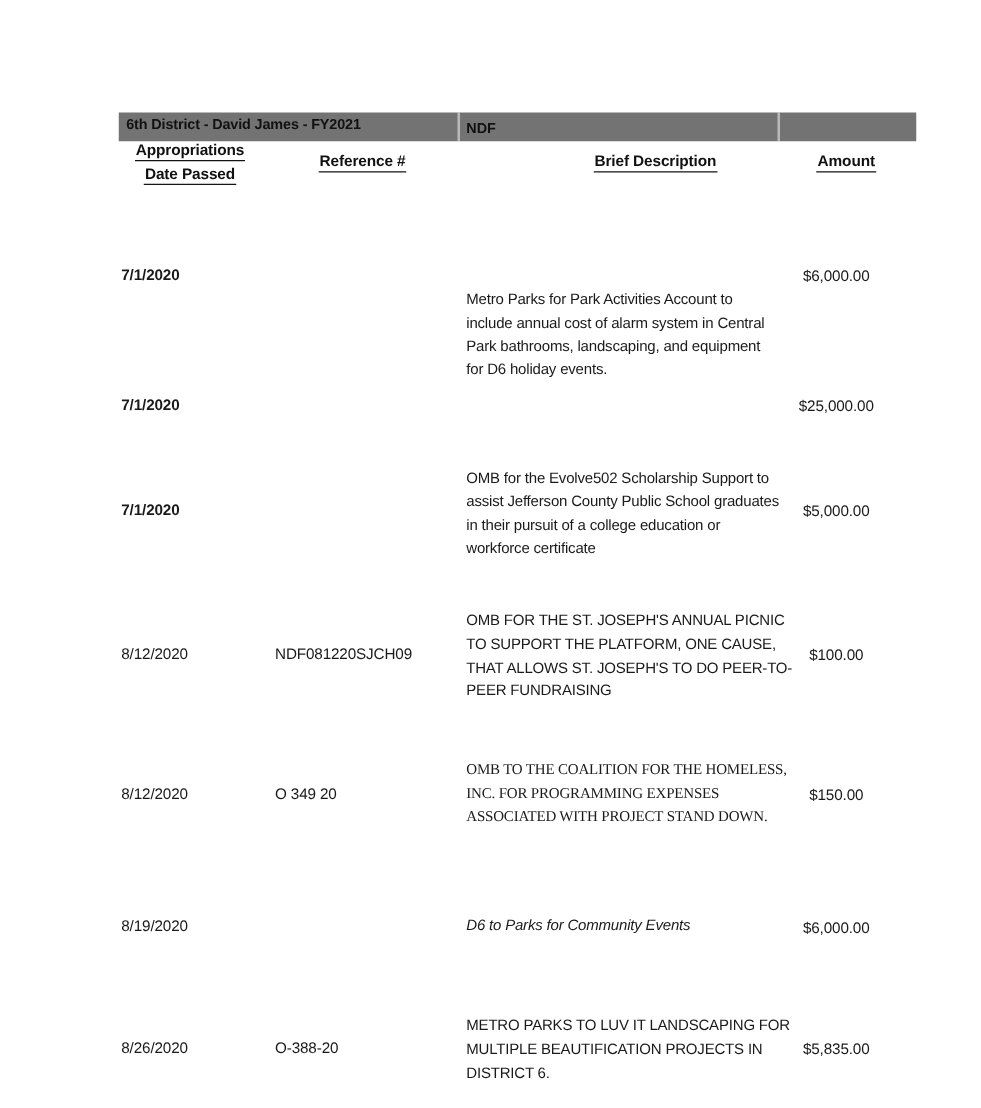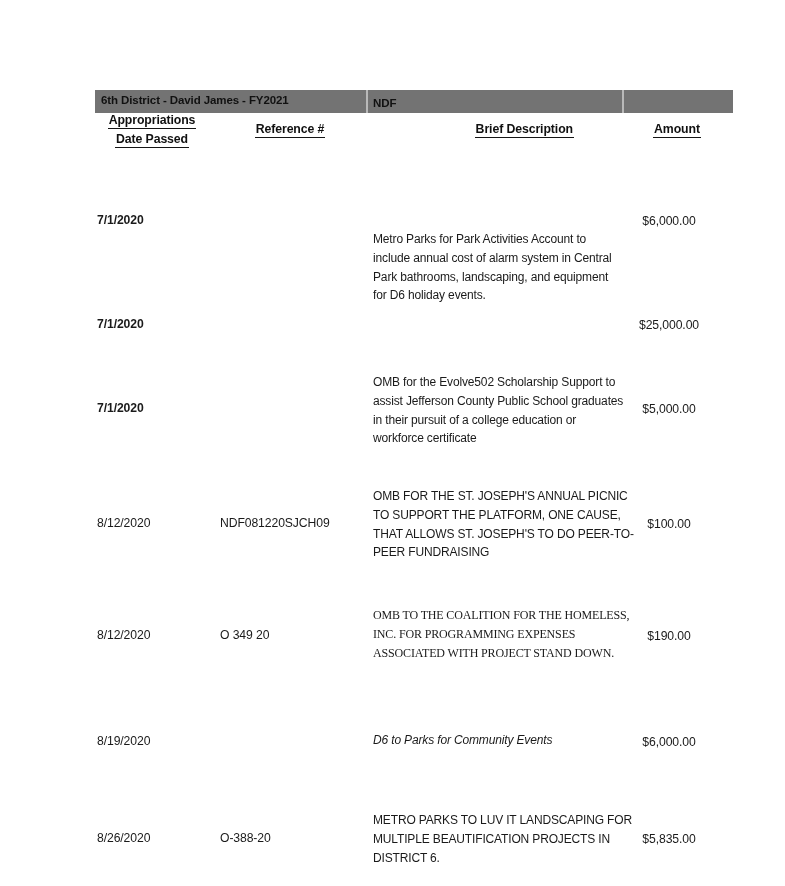--- a/index.html
+++ b/index.html
@@ -58,21 +58,21 @@
   <div class="cell amount-cell" style="top:402px;">$5,000.00</div>
 
   <div class="cell date-cell" style="top:516px;">8/12/2020</div>
   <div class="cell ref-cell" style="top:516px;">NDF081220SJCH09</div>
   <div class="cell desc-cell" style="top:487px;">OMB FOR THE ST. JOSEPH'S ANNUAL PICNIC<br>TO SUPPORT THE PLATFORM, ONE CAUSE,<br>THAT ALLOWS ST. JOSEPH'S TO DO PEER-TO-<br>PEER FUNDRAISING</div>
   <div class="cell amount-cell" style="top:517px;">$100.00</div>
 
   <div class="cell date-cell" style="top:628px;">8/12/2020</div>
   <div class="cell ref-cell" style="top:628px;">O 349 20</div>
   <div class="cell desc-cell" style="top:606px;font-family:Liberation Serif, serif;">OMB TO THE COALITION FOR THE HOMELESS,<br>INC. FOR PROGRAMMING EXPENSES<br>ASSOCIATED WITH PROJECT STAND DOWN.</div>
-  <div class="cell amount-cell" style="top:629px;">$190.00</div>
+  <div class="cell amount-cell" style="top:629px;">$150.00</div>
 
   <div class="cell date-cell" style="top:734px;">8/19/2020</div>
   <div class="cell desc-cell" style="top:731px;font-style:italic;">D6 to Parks for Community Events</div>
   <div class="cell amount-cell" style="top:735px;">$6,000.00</div>
 
   <div class="cell date-cell" style="top:831px;">8/26/2020</div>
   <div class="cell ref-cell" style="top:831px;">O-388-20</div>
   <div class="cell desc-cell" style="top:811px;">METRO PARKS TO LUV IT LANDSCAPING FOR<br>MULTIPLE BEAUTIFICATION PROJECTS IN<br>DISTRICT 6.</div>
   <div class="cell amount-cell" style="top:832px;">$5,835.00</div>
 

